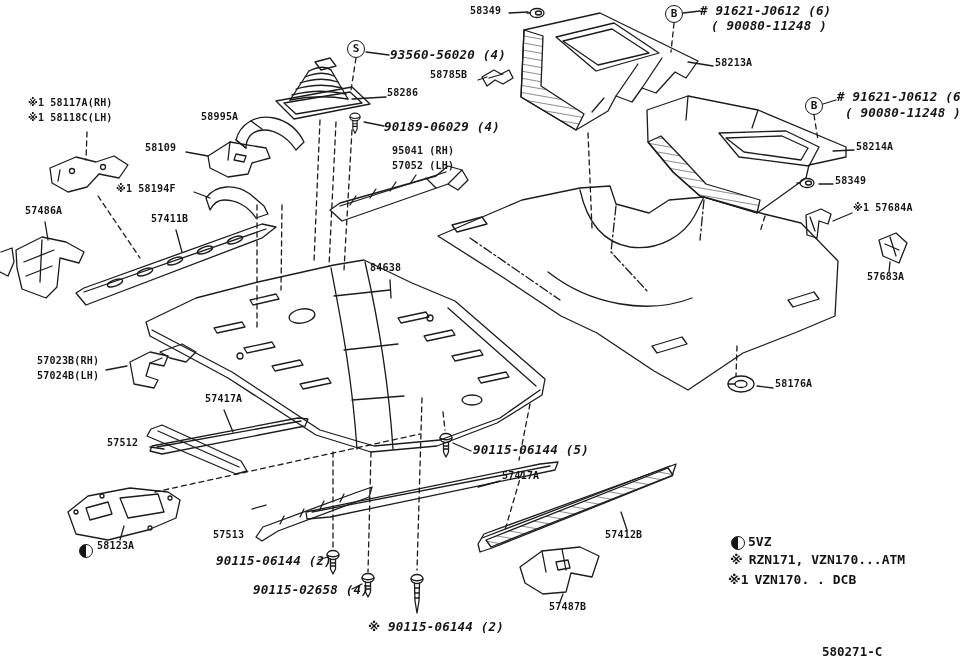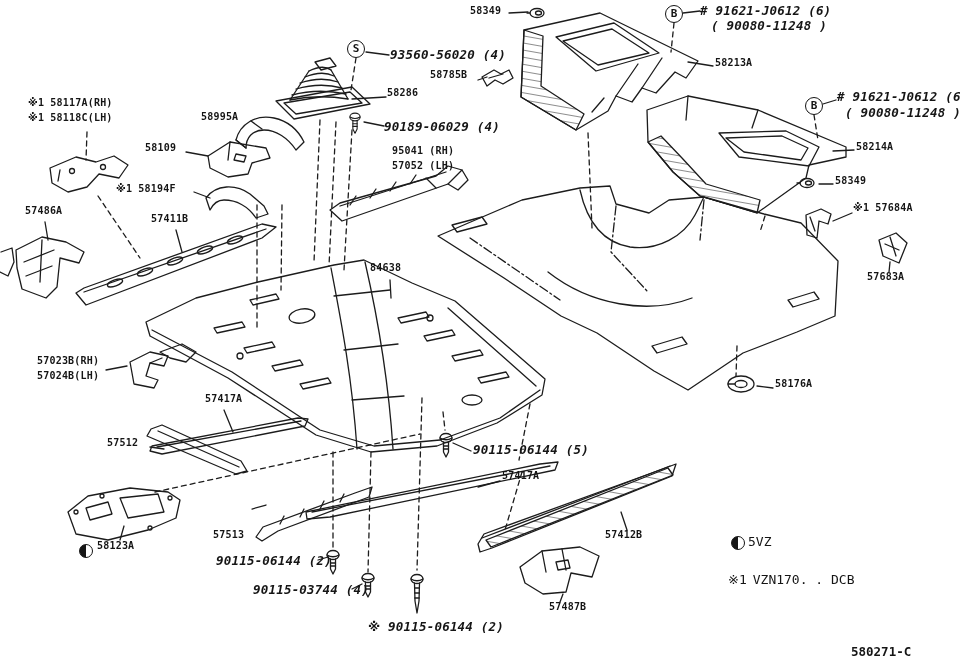--- a/index.html
+++ b/index.html
@@ -15,21 +15,21 @@
   }
   .lbl-s{font-size:12.5px;letter-spacing:0.2px;font-style:italic;}
   .badge{
     position:absolute;width:16px;height:16px;border:1.7px solid #151515;border-radius:50%;
     font-size:11px;font-weight:bold;text-align:center;line-height:16px;background:#fff;
   }
   .half-circle{
     position:absolute;width:12px;height:12px;border:1.7px solid #151515;border-radius:50%;
     background:linear-gradient(90deg,#151515 0 50%,#ffffff 50% 100%);
   }
-  .legend-row{position:absolute;font-weight:normal;font-size:13px;white-space:nowrap;}
+  .legend-row{position:absolute;font-weight:bold;font-size:13px;white-space:nowrap;}
   .legend-row .marker{margin-right:6px;}
   .code{position:absolute;font-weight:bold;font-size:12.5px;}
 </style>
 </head>
 <body>
 
 <div class="stage">
 
   <svg class="art" width="960" height="663" viewBox="0 0 960 663" fill="none" stroke="#1c1c1c" stroke-width="1.3" stroke-linejoin="round" stroke-linecap="round">
     <defs>
@@ -356,34 +356,37 @@
   <div class="lbl" style="left:37px;top:356px">57023B(RH)</div>
   <div class="lbl" style="left:37px;top:371px">57024B(LH)</div>
   <div class="lbl" style="left:205px;top:394px">57417A</div>
   <div class="lbl" style="left:107px;top:438px">57512</div>
   <div class="lbl lbl-s" style="left:473px;top:443px">90115-06144 (5)</div>
   <div class="lbl" style="left:502px;top:471px">57417A</div>
   <div class="lbl" style="left:775px;top:379px">58176A</div>
   <div class="lbl" style="left:213px;top:530px">57513</div>
   <div class="lbl" style="left:97px;top:541px">58123A</div>
   <div class="lbl lbl-s" style="left:216px;top:554px">90115-06144 (2)</div>
-  <div class="lbl lbl-s" style="left:253px;top:583px">90115-03744 (4)</div>
+  <div class="lbl lbl-s" style="left:253px;top:583px">90115-02658 (4)</div>
   <div class="lbl lbl-s" style="left:368px;top:620px">※ 90115-06144 (2)</div>
   <div class="lbl" style="left:549px;top:602px">57487B</div>
   <div class="lbl" style="left:605px;top:530px">57412B</div>
 
   <div class="badge" style="left:347px;top:40px">S</div>
   <div class="badge" style="left:665px;top:5px">B</div>
   <div class="badge" style="left:805px;top:97px">B</div>
 
   <span class="half-circle" style="left:79px;top:544px"></span>
 
   <div class="legend-row" style="left:748px;top:534px">
     <span>5VZ</span>
   </div>
   <span class="half-circle" style="left:731px;top:536px"></span>
+  <div class="legend-row" style="left:730px;top:552px">
+    <span class="marker">※</span><span>RZN171, VZN170...ATM</span>
+  </div>
   <div class="legend-row" style="left:728px;top:572px">
     <span class="marker">※1</span><span>VZN170. . DCB</span>
   </div>
 
-  <div class="code" style="left:851px;top:644px">580271-C</div>
+  <div class="code" style="left:822px;top:644px">580271-C</div>
 
 </div>
 
 </body></html>

